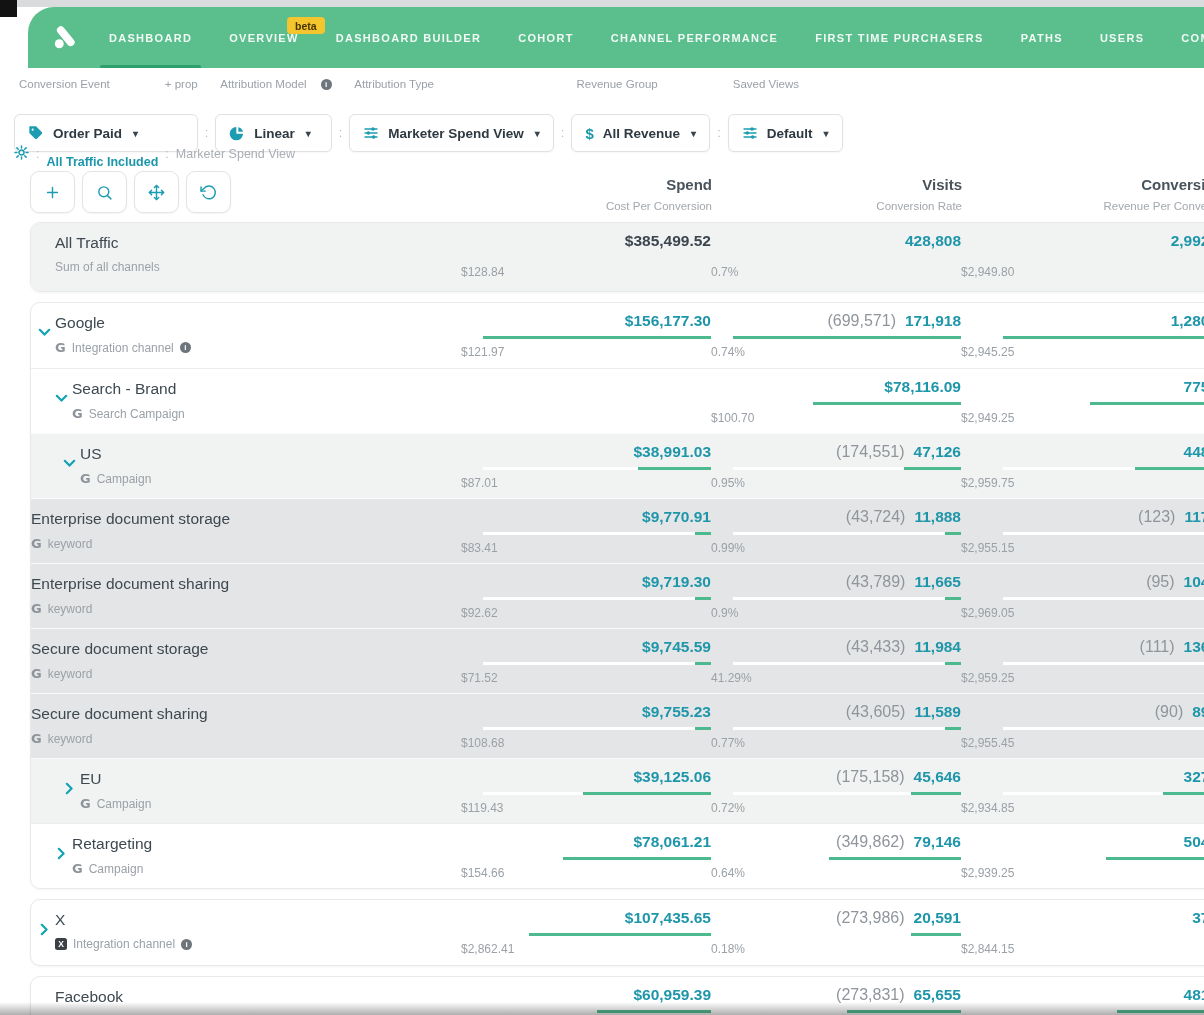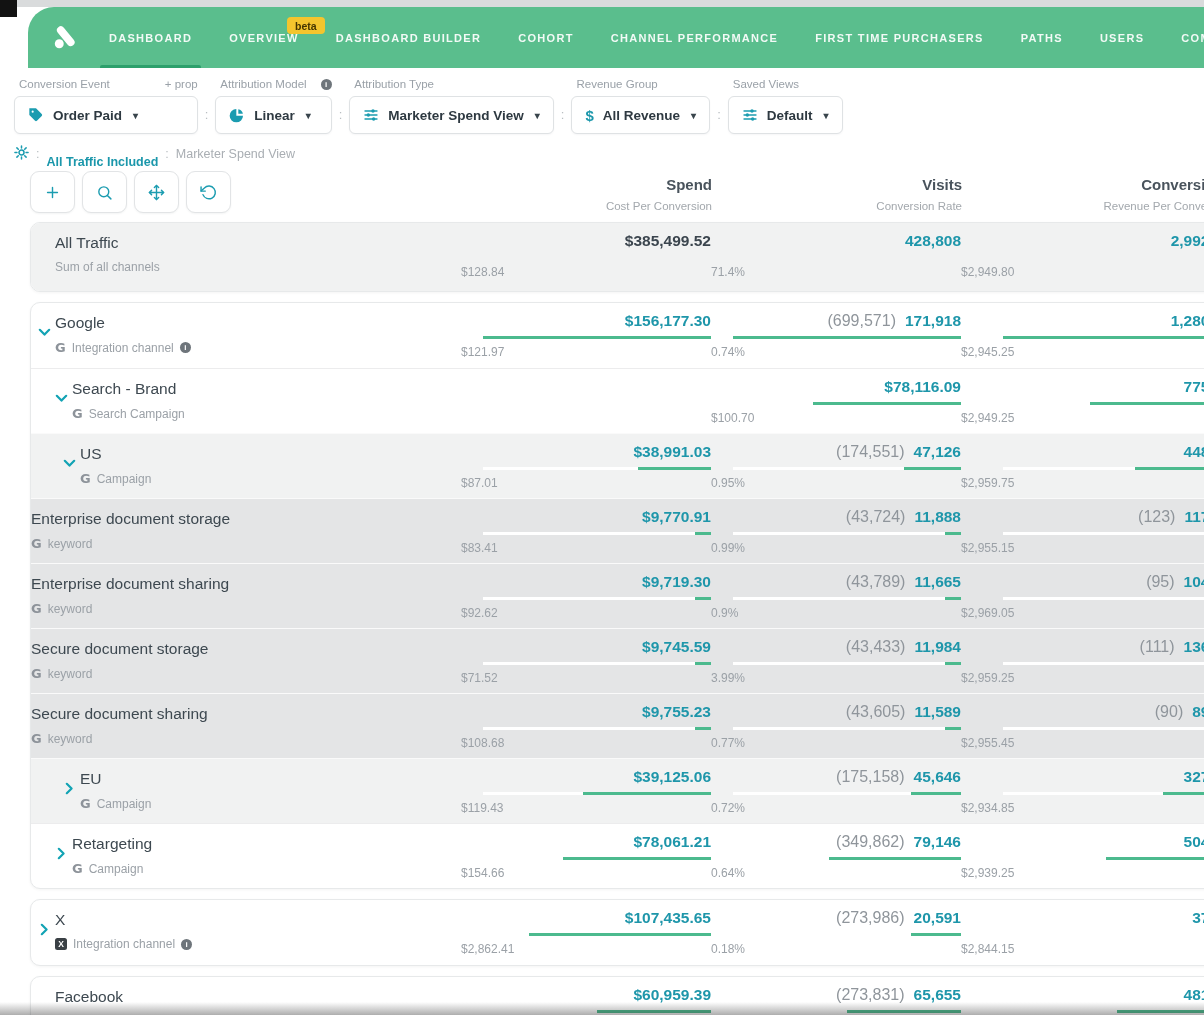--- a/index.html
+++ b/index.html
@@ -23,21 +23,21 @@
   .nav-tabs { display:flex; gap:37px; align-items:stretch; height:100%; }
   .nav-tab { position:relative; display:flex; align-items:center; color:#f2faf6; font-size:11px;
     font-weight:700; letter-spacing:1.3px; cursor:pointer; white-space:nowrap; }
   .nav-tab.active::after { content:""; position:absolute; left:-9px; right:-9px; bottom:0; height:3px;
     background:#2da06c; border-radius:2px 2px 0 0; }
   .beta-badge { position:absolute; top:10px; right:-26px; background:#f4c52d; color:#453501;
     font-size:10.5px; font-weight:700; padding:2.5px 8px; border-radius:4px; letter-spacing:0; }
 
   
   .filters { position:absolute; left:14px; top:78px; display:flex; align-items:flex-start; z-index:2; }
-  .fgroup { display:flex; flex-direction:column; }
+  .fgroup { display:flex; flex-direction:column;gap:18px; }
   .flabel { display:flex; gap:14px; font-size:11.5px; color:#9aa1a8; margin:0 0 6px 5px; align-items:center; }
   .fextra { color:#9aa1a8;margin-left:41px; }
   .fselect { height:38px; border:1px solid #dfe2e4; border-radius:6px; background:#fff; padding:0 13px;
     display:flex; gap:9px; align-items:center; font-family:inherit; font-size:13.5px; color:#2e3941;
     font-weight:700; cursor:pointer; box-shadow:0 1px 2px rgba(20,30,40,.04); white-space:nowrap; }
   .fcaret { font-size:10px; color:#39444c; margin-left:2px; }
   .fsep { align-self:flex-end; margin:0 7px 12px 7px; color:#b9bec2; font-size:13px; }
   .dollar-ic { color:#1b97ab; font-weight:700; font-size:15px; }
   .info-dot { width:11px; height:11px; border-radius:50%; background:#6e757b; color:#fff; font-size:8px;
     font-weight:700; display:inline-flex; align-items:center; justify-content:center; font-style:normal; }
@@ -298,21 +298,21 @@
               <span class="v dark">$385,499.52</span>
             </div>
             <div class="bar none"></div>
             <div class="v-sub">$128.84</div>
           </div>
           <div class="cell-val">
             <div class="v-line">
               <span class="v">428,808</span>
             </div>
             <div class="bar none"></div>
-            <div class="v-sub">71.4%</div>
+            <div class="v-sub">0.7%</div>
           </div>
           <div class="cell-val last">
             <div class="v-line">
               <span class="v">2,992.00</span>
             </div>
             <div class="bar none"></div>
             <div class="v-sub">$2,949.80</div>
           </div>
         </div>
       </div>
@@ -536,21 +536,21 @@
           </div>
           <div class="cell-val">
             <div class="v-line">
               <span class="paren">(43,433)</span>
               <span class="v">11,984</span>
             </div>
             <div class="bar">
               <i class="track" style="background: rgb(255, 255, 255);"></i>
               <i class="fill" style="width: 7%;"></i>
             </div>
-            <div class="v-sub">3.99%</div>
+            <div class="v-sub">41.29%</div>
           </div>
           <div class="cell-val last">
             <div class="v-line">
               <span class="paren">(111)</span>
               <span class="v">136.25</span>
             </div>
             <div class="bar">
               <i class="track" style="background: rgb(255, 255, 255);"></i>
             </div>
             <div class="v-sub">$2,959.25</div>

